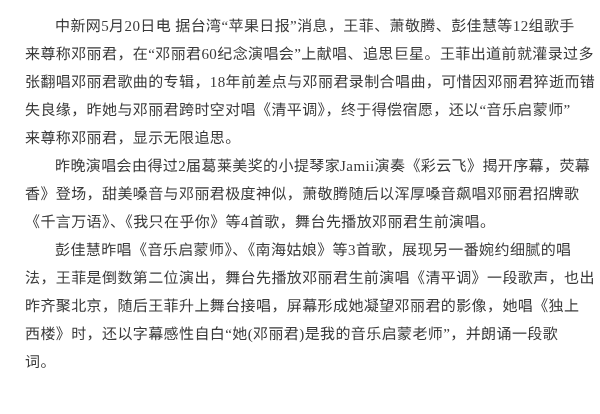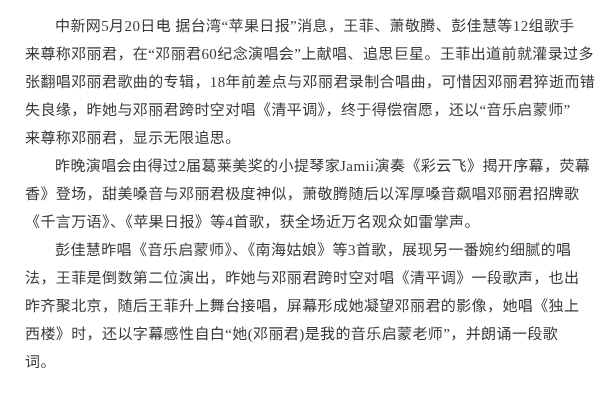--- a/index.html
+++ b/index.html
@@ -41,22 +41,22 @@
   <p class="para">
     <span class="line indent">中新网5月20日电 据台湾“苹果日报”消息，王菲、萧敬腾、彭佳慧等12组歌手</span>
     <span class="line">来尊称邓丽君，在“邓丽君60纪念演唱会”上献唱、追思巨星。王菲出道前就灌录过多</span>
     <span class="line">张翻唱邓丽君歌曲的专辑，18年前差点与邓丽君录制合唱曲，可惜因邓丽君猝逝而错</span>
     <span class="line">失良缘，昨她与邓丽君跨时空对唱《清平调》，终于得偿宿愿，还以“音乐启蒙师”</span>
     <span class="line">来尊称邓丽君，显示无限追思。</span>
   </p>
   <p class="para">
     <span class="line indent">昨晚演唱会由得过2届葛莱美奖的小提琴家Jamii演奏《彩云飞》揭开序幕，荧幕</span>
     <span class="line">香》登场，甜美嗓音与邓丽君极度神似，萧敬腾随后以浑厚嗓音飙唱邓丽君招牌歌</span>
-    <span class="line">《千言万语》、《苹果日报》等4首歌，获全场近万名观众如雷掌声。</span>
+    <span class="line">《千言万语》、《我只在乎你》等4首歌，舞台先播放邓丽君生前演唱。</span>
   </p>
   <p class="para">
     <span class="line indent">彭佳慧昨唱《音乐启蒙师》、《南海姑娘》等3首歌，展现另一番婉约细腻的唱</span>
-    <span class="line">法，王菲是倒数第二位演出，昨她与邓丽君跨时空对唱《清平调》一段歌声，也出</span>
+    <span class="line">法，王菲是倒数第二位演出，舞台先播放邓丽君生前演唱《清平调》一段歌声，也出</span>
     <span class="line">昨齐聚北京，随后王菲升上舞台接唱，屏幕形成她凝望邓丽君的影像，她唱《独上</span>
     <span class="line">西楼》时，还以字幕感性自白“她(邓丽君)是我的音乐启蒙老师”，并朗诵一段歌</span>
     <span class="line">词。</span>
   </p>
 </div>
 
 </body></html>

